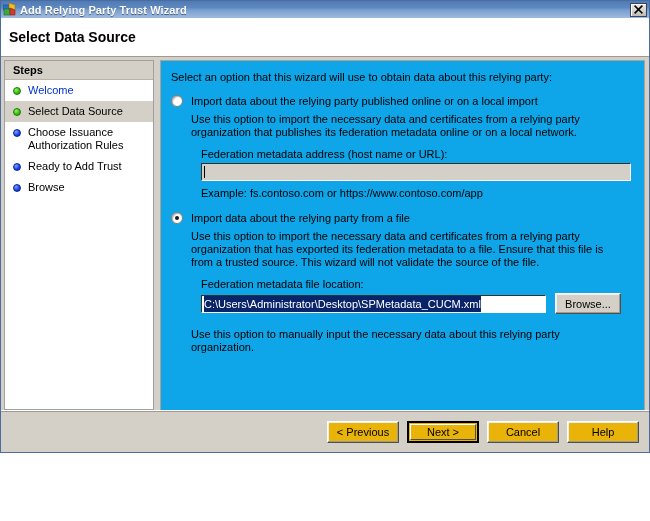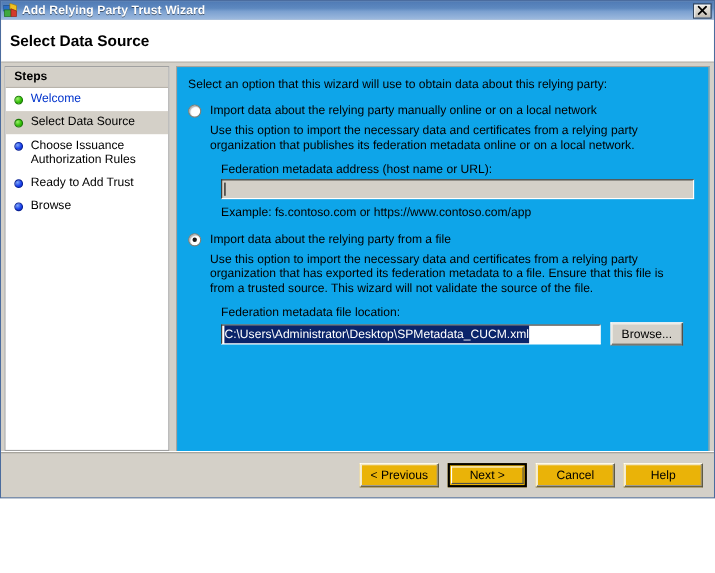--- a/index.html
+++ b/index.html
@@ -372,21 +372,21 @@
       </div>
     </div>
 
     <div class="main-panel">
 
       <div class="intro-text">Select an option that this wizard will use to obtain data about this relying party:</div>
 
       <div class="option-block">
         <div class="radio-row">
           <div class="radio"></div>
-          <div class="radio-label">Import data about the relying party manually online or on a local network</div>
+          <div class="radio-label">Import data about the relying party published online or on a local import</div>
         </div>
         <div class="option-desc">Use this option to import the necessary data and certificates from a relying party organization that publishes its federation metadata online or on a local network.</div>
         <div class="field-group">
           <div class="field-label">Federation metadata address (host name or URL):</div>
           <div class="field-row">
             <div class="textbox disabled">
               <span class="caret"></span>
             </div>
           </div>
           <div class="example-text">Example: fs.contoso.com or https://www.contoso.com/app</div>
@@ -404,20 +404,21 @@
           <div class="field-row">
             <div class="textbox filled">
               <span class="sel-text">C:\Users\Administrator\Desktop\SPMetadata_CUCM.xml</span>
             </div>
             <div class="browse-btn">Browse...</div>
           </div>
         </div>
       </div>
 
       <div class="option-block" style="margin-top:14px;">
+        <div class="option-desc">Use this option to manually input the necessary data about this relying party organization.</div>
       </div>
 
     </div>
   </div>
 
   <div class="footer">
     <div class="btn">&lt; Previous</div>
     <div class="btn default">
       <div class="btn-inner">Next &gt;</div>
     </div>

